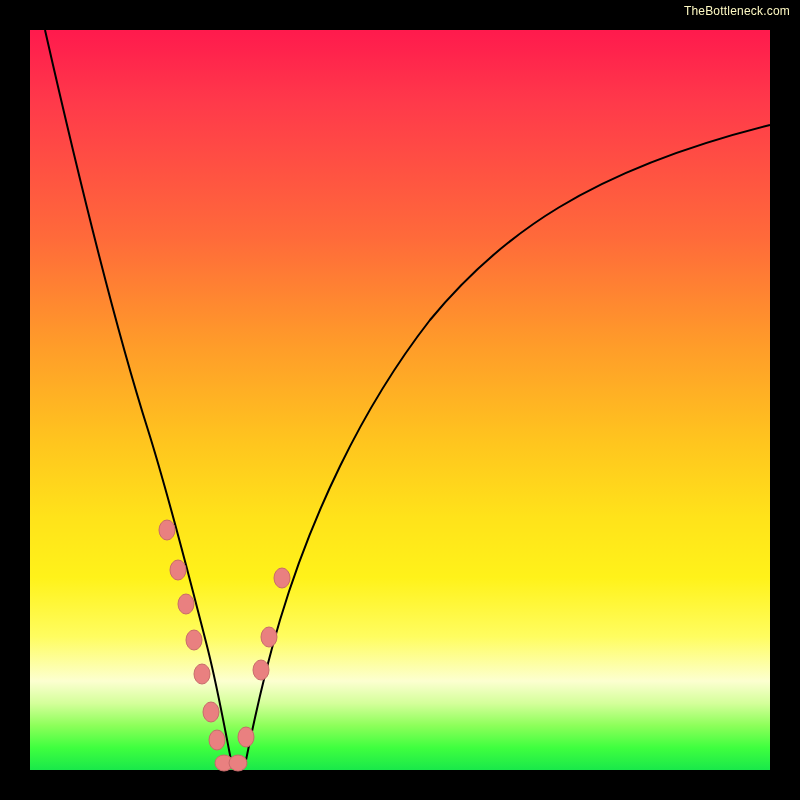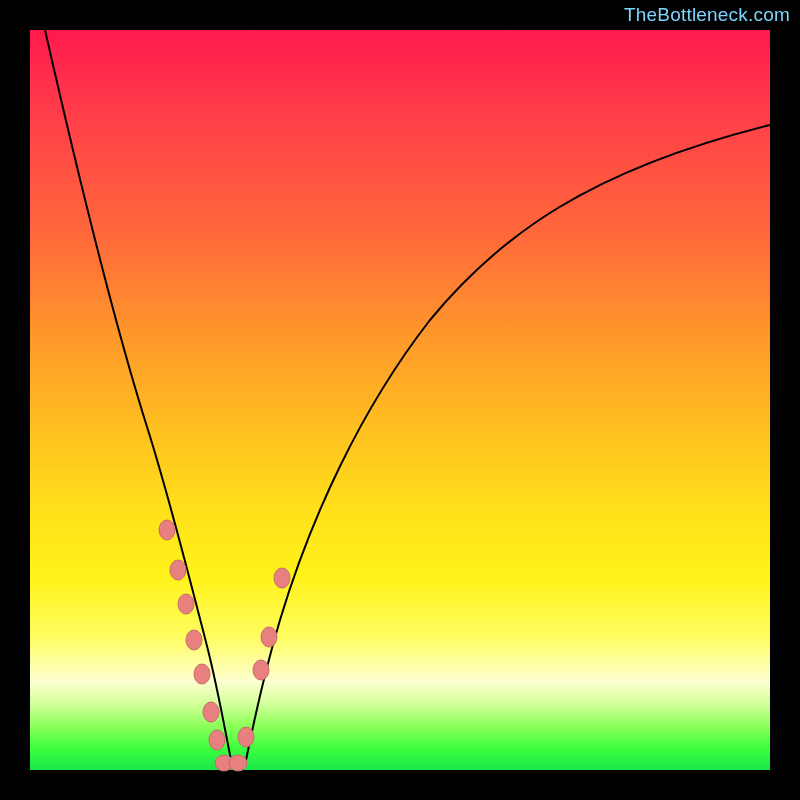--- a/index.html
+++ b/index.html
@@ -40,22 +40,22 @@
       #d4ff9a 91%,
       #8dff5a 94%,
       #3fff3f 97%,
       #19e84a 100%
     );
   }
   .watermark {
     position: absolute;
     top: 4px;
     right: 10px;
-    color: #7dd3fc;
-    font-size: 19px;
+    color: #fef9c3;
+    font-size: 12px;
     font-weight: 500;
     letter-spacing: 0.2px;
     user-select: none;
   }
   svg.curve {
     position: absolute;
     left: 0;
     top: 0;
     width: 740px;
     height: 740px;

